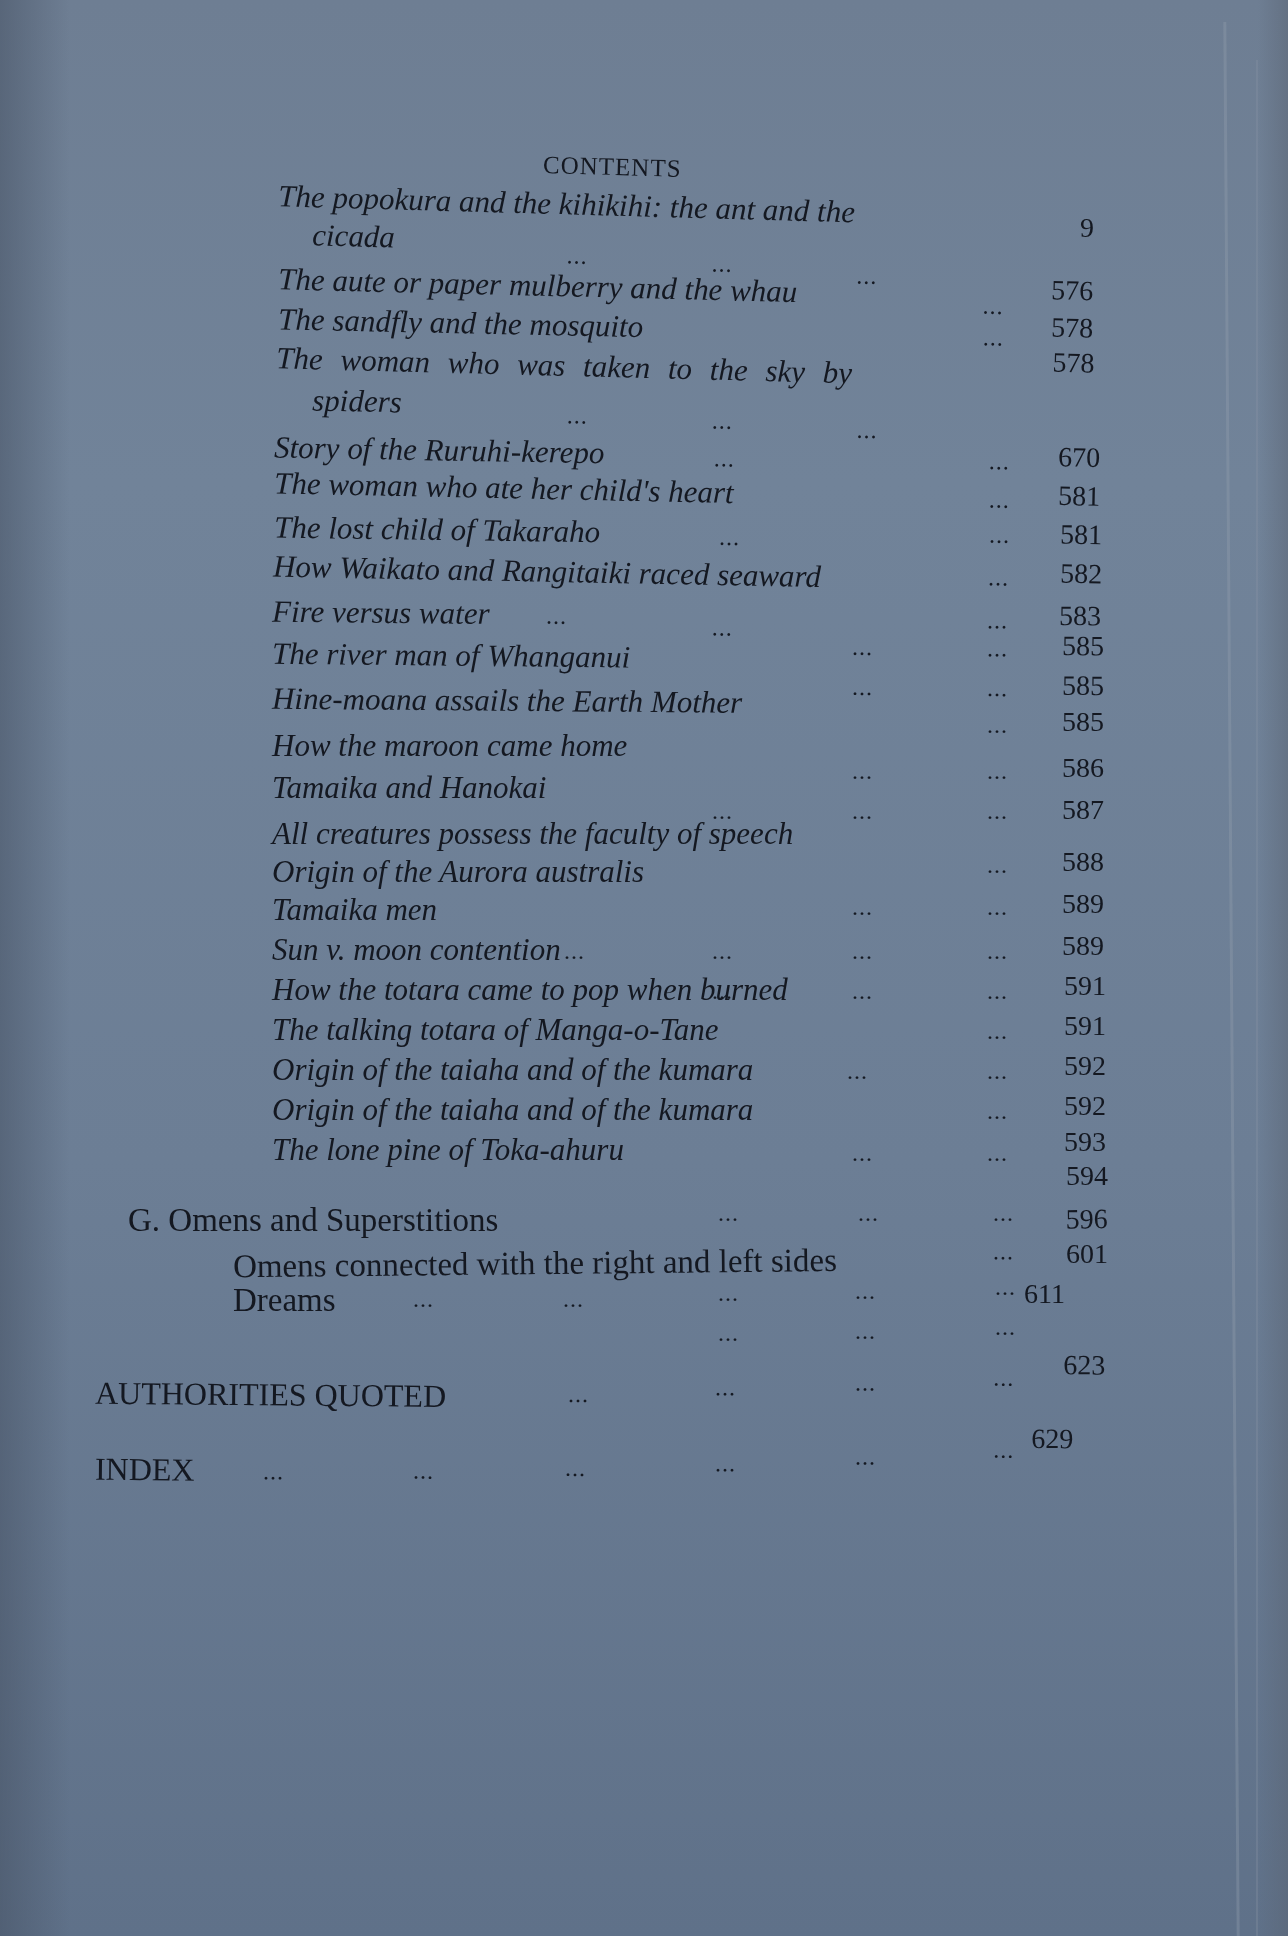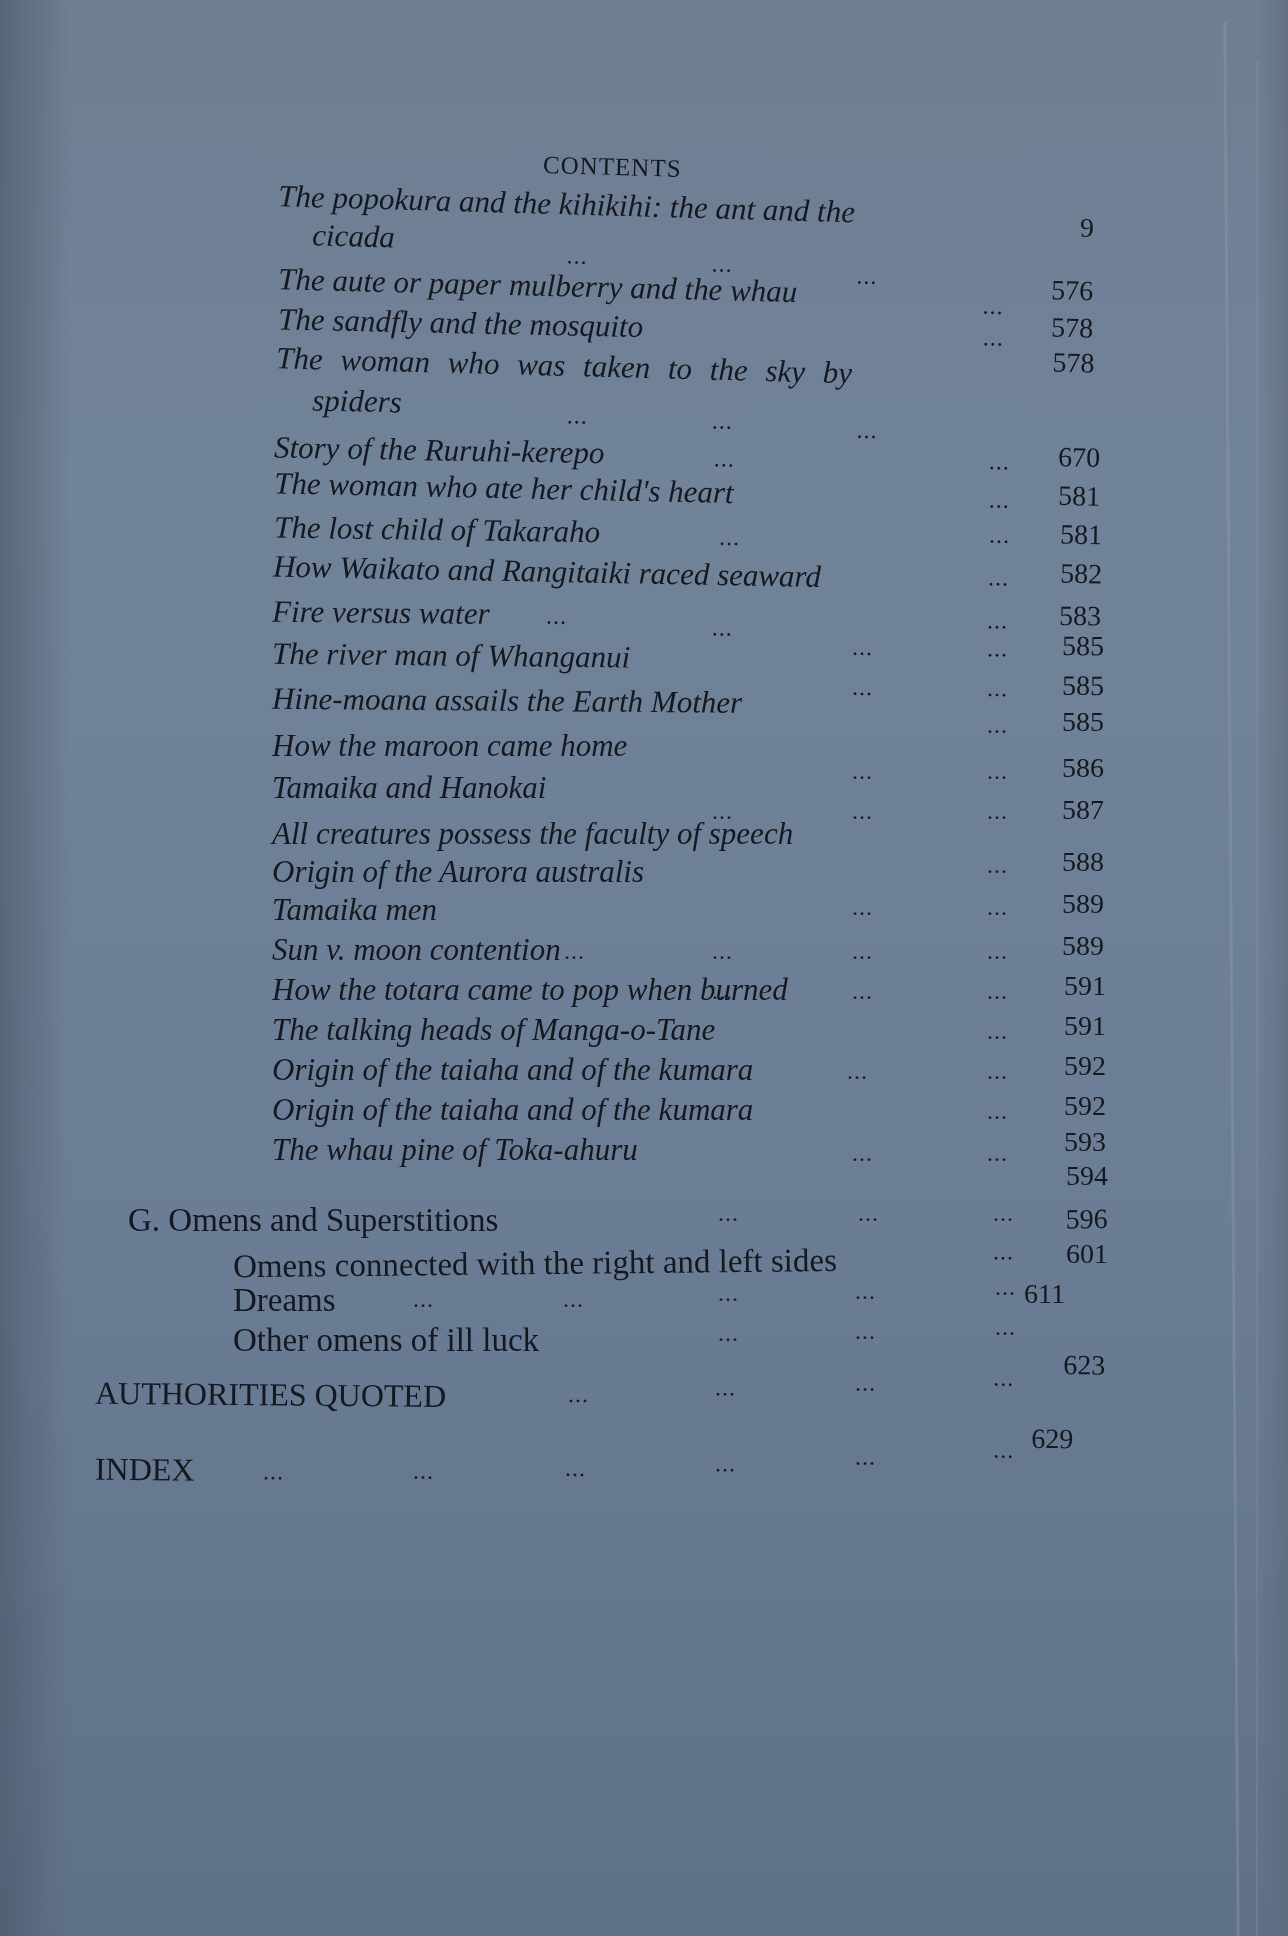--- a/index.html
+++ b/index.html
@@ -187,40 +187,40 @@
 
   <div class="row italic" style="left:272px; top:972px;">
     <span class="label">How the totara came to pop when burned</span>
     <span class="dots" style="left:440px; top:6px;">...</span>
     <span class="dots" style="left:580px; top:6px;">...</span>
     <span class="dots" style="left:715px; top:6px;">...</span>
     <span class="num" style="left:792px; top:-2px;">591</span>
   </div>
 
   <div class="row italic" style="left:272px; top:1012px;">
-    <span class="label">The talking heads of Manga-o-Tane</span>
+    <span class="label">The talking totara of Manga-o-Tane</span>
     <span class="dots" style="left:715px; top:6px;">...</span>
     <span class="num" style="left:792px; top:-2px;">591</span>
   </div>
 
   <div class="row italic" style="left:272px; top:1052px;">
     <span class="label">Origin of the taiaha and of the kumara</span>
     <span class="dots" style="left:575px; top:6px;">...</span>
     <span class="dots" style="left:715px; top:6px;">...</span>
     <span class="num" style="left:792px; top:-2px;">592</span>
   </div>
 
   <div class="row italic" style="left:272px; top:1092px;">
     <span class="label">Origin of the taiaha and of the kumara</span>
     <span class="dots" style="left:715px; top:6px;">...</span>
     <span class="num" style="left:792px; top:-2px;">592</span>
   </div>
 
   <div class="row italic" style="left:272px; top:1132px;">
-    <span class="label">The whau pine of Toka-ahuru</span>
+    <span class="label">The lone pine of Toka-ahuru</span>
     <span class="dots" style="left:580px; top:8px;">...</span>
     <span class="dots" style="left:715px; top:8px;">...</span>
     <span class="num" style="left:792px; top:-6px;">593</span>
   </div>
 
   <div class="row upright" style="left:128px; top:1202px; font-size:33px;">
     <span class="label">G. Omens and Superstitions</span>
     <span class="dots" style="left:590px; top:-2px;">...</span>
     <span class="dots" style="left:730px; top:-2px;">...</span>
     <span class="dots" style="left:865px; top:-2px;">...</span>
@@ -237,21 +237,20 @@
     <span class="label">Dreams</span>
     <span class="dots" style="left:180px; top:4px;">...</span>
     <span class="dots" style="left:330px; top:4px;">...</span>
     <span class="dots" style="left:485px; top:-2px;">...</span>
     <span class="dots" style="left:622px; top:-4px;">...</span>
     <span class="dots" style="left:762px; top:-8px;">...</span>
     <span class="num" style="left:833px; top:-44px;">601</span>
   </div>
 
   <div class="row upright" style="left:233px; top:1322px; font-size:33px;">
-    <span class="label">Other omens of ill luck</span>
     <span class="dots" style="left:485px; top:-2px;">...</span>
     <span class="dots" style="left:622px; top:-4px;">...</span>
     <span class="dots" style="left:762px; top:-8px;">...</span>
     <span class="num" style="left:791px; top:-44px;">611</span>
   </div>
 
   <div class="row upright caps" style="left:95px; top:1380px; transform:rotate(0.5deg);">
     <span class="label">AUTHORITIES QUOTED</span>
     <span class="dots" style="left:473px; top:2px;">...</span>
     <span class="dots" style="left:620px; top:-6px;">...</span>

